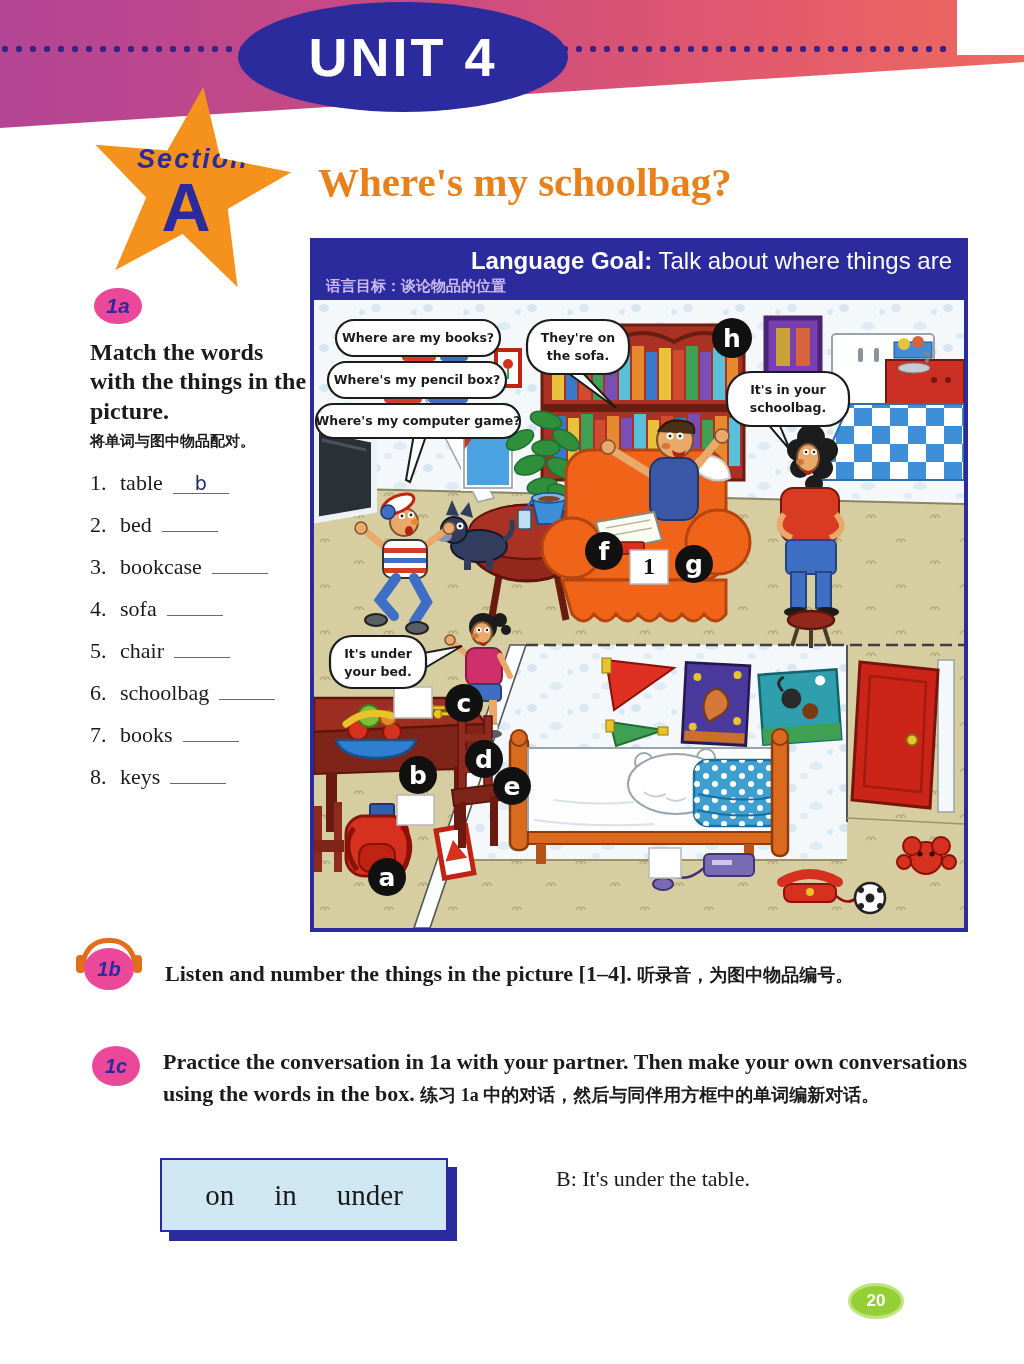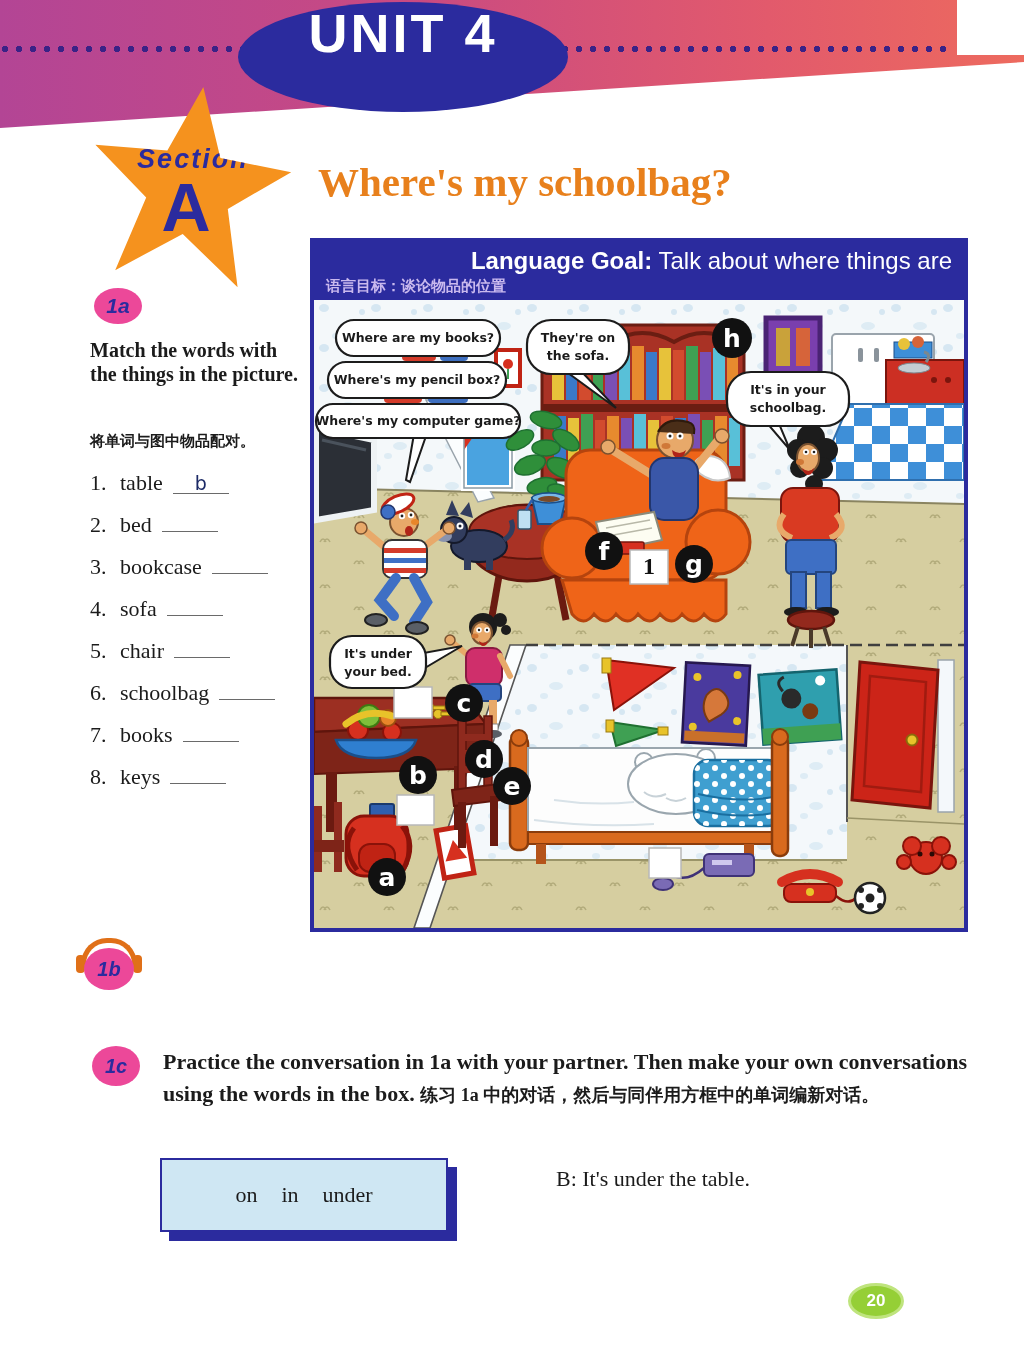--- a/index.html
+++ b/index.html
@@ -7,21 +7,21 @@
         font-family:"Liberation Serif",serif;color:#1b1b1b;}
 
   
   .banner{position:absolute;left:0;top:0;width:1024px;height:130px;
     background:linear-gradient(90deg,#b34595 0%,#c94a82 40%,#e25a6c 75%,#ed6a5e 100%);
     clip-path:polygon(0 0,957px 0,957px 55px,1024px 55px,1024px 62px,0 128px);}
   .dots{position:absolute;left:0;top:44px;width:950px;height:10px;
     background-image:radial-gradient(circle 3.5px at 5px 5px,#3a2286 98%,transparent);
     background-size:14px 10px;background-repeat:repeat-x;}
   .unit-oval{position:absolute;left:238px;top:2px;width:330px;height:110px;border-radius:50%;
-    background:#2b2b9e;display:flex;justify-content:center;
+    background:#2b2b9e;display:flex;align-items:center;justify-content:center;
     color:#fff;font-family:"Liberation Sans",sans-serif;font-weight:bold;font-size:54px;letter-spacing:3px;}
   .star{position:absolute;left:86px;top:86px;width:206px;height:206px;background:#f5921e;
     clip-path:polygon(50% 0%,63% 33%,98% 35%,70% 57%,80% 94%,50% 72%,20% 94%,30% 57%,2% 35%,37% 33%);
     transform:rotate(8deg);display:flex;flex-direction:column;align-items:center;justify-content:center;}
   .star .section-word{font-family:"Liberation Sans",sans-serif;font-weight:bold;font-style:italic;
     color:#2b2b9e;font-size:27px;letter-spacing:2px;transform:rotate(-8deg);margin-top:6px;}
   .star .section-letter{font-family:"Liberation Sans",sans-serif;font-weight:bold;color:#2b2b9e;
     font-size:68px;line-height:1;transform:rotate(-8deg);margin-top:-2px;}
   .page-title{position:absolute;left:318px;top:158px;font-size:41px;font-weight:bold;color:#e8801c;}
 
@@ -32,21 +32,21 @@
     font-family:"Liberation Sans",sans-serif;}
   .goal-line1{font-size:24px;text-align:right;}
   .goal-line1 b{font-weight:bold;}
   .goal-line2{font-size:15px;color:#c9b9ee;margin-top:2px;font-weight:bold;}
   .scene-wrap{width:650px;height:628px;}
 
   
   .badge{background:#ec4899;color:#2b2b9e;font-family:"Liberation Sans",sans-serif;
     font-weight:bold;font-style:italic;display:flex;align-items:center;justify-content:center;}
   .badge-1a{position:absolute;left:94px;top:288px;width:48px;height:36px;border-radius:50%;font-size:21px;}
-  .instr-1a{position:absolute;left:90px;top:338px;width:218px;font-size:20px;font-weight:bold;line-height:1.22;}
+  .instr-1a{position:absolute;left:90px;top:338px;width:218px;font-size:24px;font-weight:bold;line-height:1.22;}
   .instr-1a-zh{position:absolute;left:90px;top:432px;width:220px;font-size:15px;font-weight:bold;}
   .word-list{position:absolute;left:90px;top:470px;width:220px;font-size:22px;}
   .word-item{height:42px;display:flex;align-items:baseline;}
   .word-item .num{width:30px;}
   .blank{display:inline-block;min-width:56px;border-bottom:1.6px solid #6a6a6a;margin-left:10px;
     text-align:center;font-family:"DejaVu Sans",sans-serif;font-size:19px;color:#1c2a66;line-height:20px;}
 
   
   .badge-1b{position:absolute;left:84px;top:948px;width:50px;height:42px;border-radius:50%;font-size:20px;}
   .phones-band{position:absolute;left:81px;top:938px;width:56px;height:26px;border:5px solid #e07018;
@@ -54,21 +54,21 @@
   .phones-pad{position:absolute;top:955px;width:9px;height:18px;background:#e07018;border-radius:4px;}
   .row-text{position:absolute;font-size:22px;font-weight:bold;line-height:1.45;}
   .zh{font-size:18px;}
   .text-1b{left:165px;top:958px;width:810px;}
   .badge-1c{position:absolute;left:92px;top:1046px;width:48px;height:40px;border-radius:50%;font-size:20px;}
   .text-1c{left:163px;top:1046px;width:812px;}
 
   
   .word-box{position:absolute;left:160px;top:1158px;width:288px;height:74px;background:#cfe7f3;
     border:2.5px solid #2b2b9e;box-shadow:9px 9px 0 0 #2b2b9e;box-sizing:border-box;
-    display:flex;align-items:center;justify-content:center;gap:24px;font-size:22px;}
+    display:flex;align-items:center;justify-content:center;gap:40px;font-size:29px;}
   .dialogue{position:absolute;left:556px;top:1162px;font-size:22px;line-height:1.5;}
   .page-badge{position:absolute;left:848px;top:1283px;width:50px;height:30px;border-radius:50%;
     background:#95cf36;border:3px solid #bfe47e;box-sizing:content-box;display:flex;align-items:center;
     justify-content:center;color:#fff;font-family:"Liberation Sans",sans-serif;font-weight:bold;font-size:17px;}
 
   
   .bubble-text{font-family:"DejaVu Sans",sans-serif;font-size:12.5px;font-weight:bold;fill:#1b1b1b;}
   .label-text{font-family:"DejaVu Sans",sans-serif;font-size:25px;font-weight:bold;fill:#ffffff;}
   .numbox-text{font-family:"Liberation Serif",serif;font-size:24px;font-weight:bold;fill:#111;}
 </style>
@@ -645,20 +645,21 @@
         <span class="num">8.</span>
         <span>keys</span>
         <span class="blank"></span>
       </div>
   </div>
 
   <div class="phones-band"></div>
   <div class="phones-pad" style="left:76px;"></div>
   <div class="phones-pad" style="left:133px;"></div>
   <div class="badge badge-1b">1b</div>
+  <div class="row-text text-1b"><span>Listen and number the things in the picture [1–4]. </span><span class="zh">听录音，为图中物品编号。</span></div>
 
   <div class="badge badge-1c">1c</div>
   <div class="row-text text-1c"><span>Practice the conversation in 1a with your partner. Then make your own conversations using the words in the box. </span><span class="zh">练习 1a 中的对话，然后与同伴用方框中的单词编新对话。</span></div>
 
   <div class="word-box">
     <span>on</span>
     <span>in</span>
     <span>under</span>
   </div>
   <div class="dialogue">

